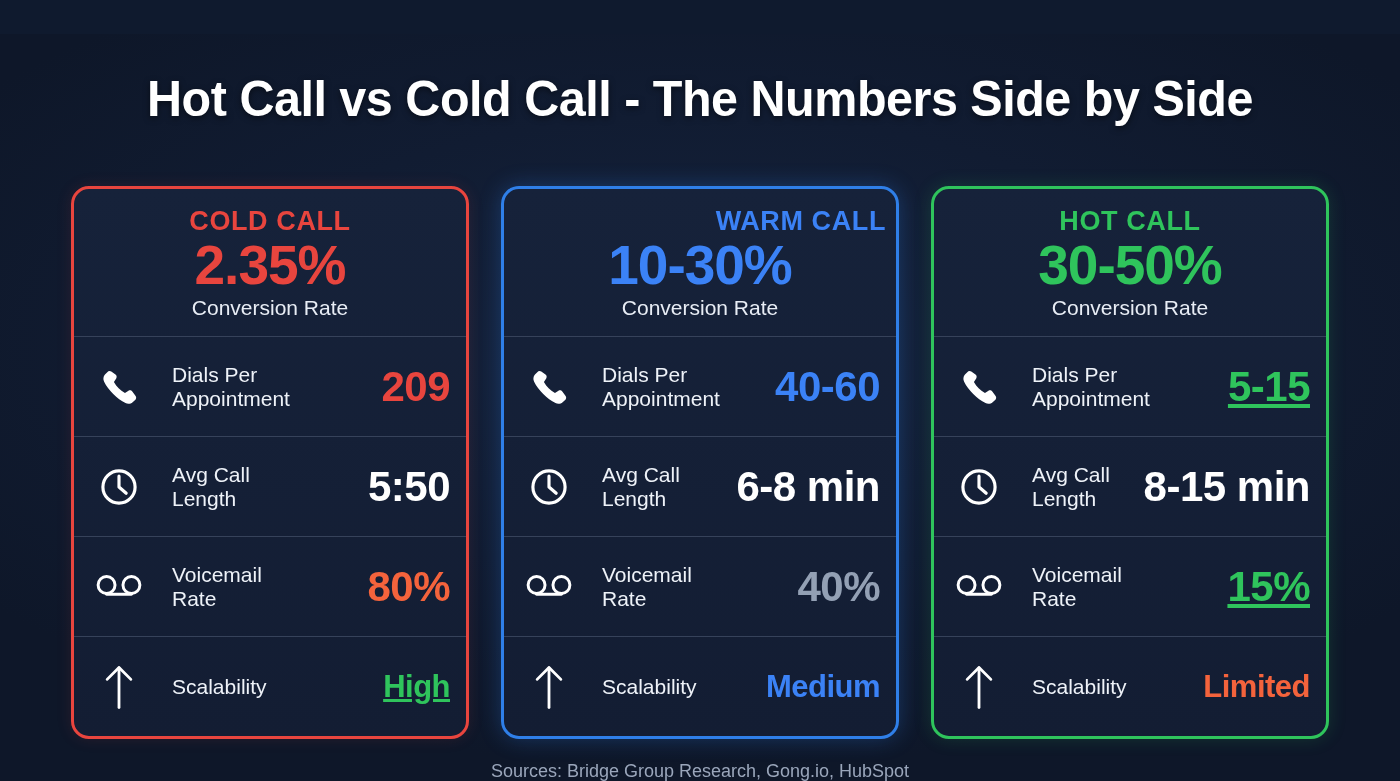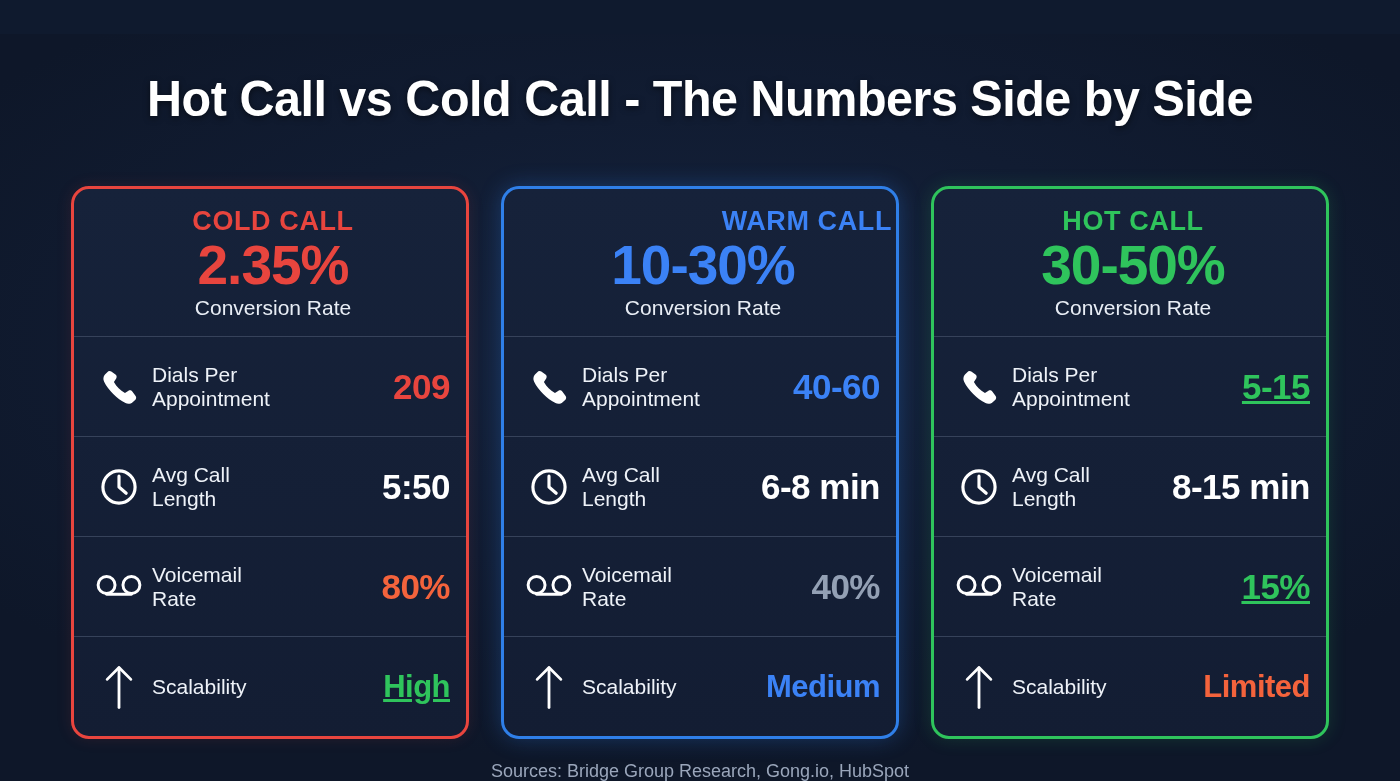--- a/index.html
+++ b/index.html
@@ -55,21 +55,21 @@
     overflow: hidden;
     display: flex;
     flex-direction: column;
   }
   .card.cold   { border-color: #e8453e; box-shadow: 0 0 16px rgba(232,69,62,0.12); }
   .card.warm   { border-color: #2f7fe8; box-shadow: 0 0 22px rgba(47,127,232,0.30); }
   .card.hot    { border-color: #2fc45c; box-shadow: 0 0 18px rgba(47,196,92,0.18); }
 
   
   .card-head {
-    padding: 18px 4px 16px 10px;
+    padding: 18px 10px 16px 10px;
     text-align: center;
   }
   .card-title {
     font-size: 27px;
     font-weight: bold;
     letter-spacing: 0.6px;
     line-height: 1.1;
   }
   .cold .card-title { color: #e8453e; }
   .warm .card-title { color: #3b82f6; text-align: right; }
@@ -114,23 +114,24 @@
   }
   .row-icon svg { display: block; }
 
   .row-label {
     color: #eef2f8;
     font-size: 21px;
     line-height: 1.14;
     flex: 1;
     padding-left: 6px;
     white-space: pre-line;
+    margin-left: 20px;
   }
   .row-value {
-    font-size: 35px;
+    font-size: 42px;
     font-weight: bold;
     text-align: right;
     white-space: nowrap;
     letter-spacing: -0.5px;
   }
   .row.scal .row-label { font-size: 21px; }
   .row.scal .row-value { font-size: 31px; margin-left: 11px; }
 
   
   .v-red    { color: #e8453e; }

